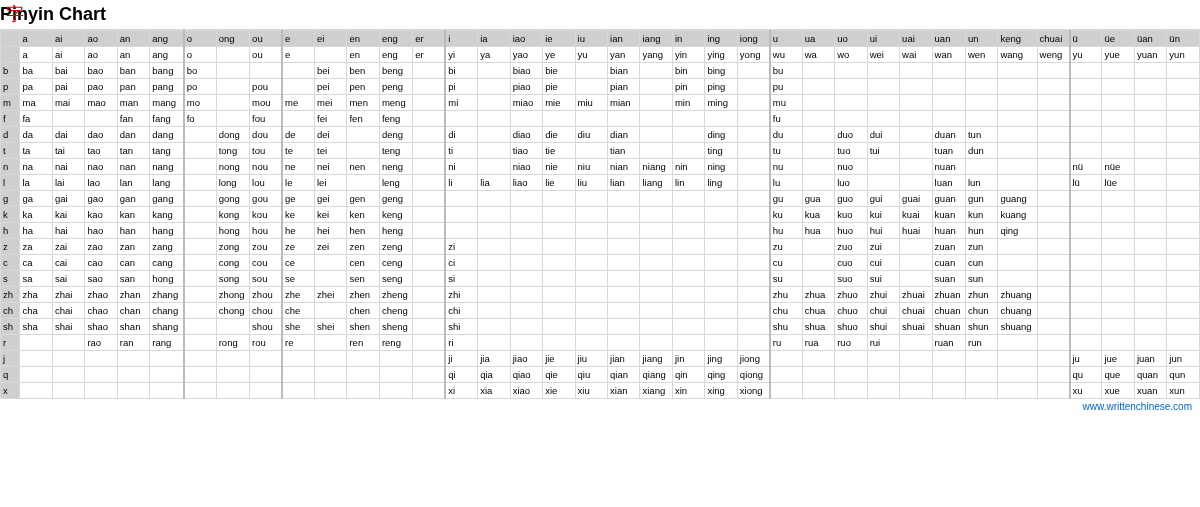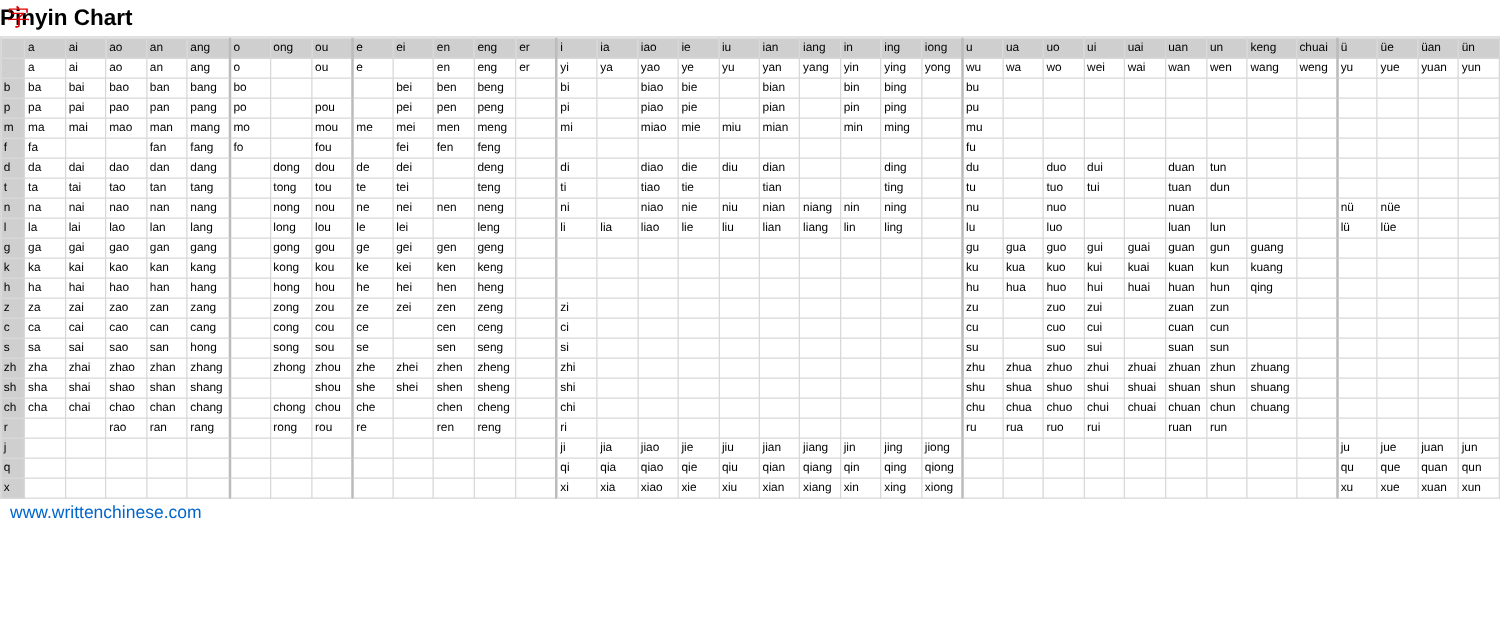--- a/index.html
+++ b/index.html
@@ -4,21 +4,21 @@
 <style>
   html,body{margin:0;padding:0;font-family:Arial,Helvetica,sans-serif;background:#fff}
   .wrap{width:1200px;overflow-x:auto}
   .title{font-size:18px;text-align:left;padding:4px 0;font-weight:700}
   .logo{position:absolute;left:6px;top:2px;color:#d00;font-size:18px;font-family:"SimSun","Songti SC",serif}
   table{border-collapse:collapse;font-size:9.5px;width:100%}
   th,td{border:1px solid #d8d8d8;padding:2px 2px;text-align:left;white-space:nowrap;height:16px;box-sizing:border-box}
   th{background:#cfcfcf;font-weight:400}
   thead th{background:#cfcfcf}
   tbody th{background:#cfcfcf;font-weight:400}
-  .src{font-size:14px;text-align:left;padding:2px 8px}
+  .src{font-size:10px;text-align:right;padding:2px 8px}
   .src a{color:#0066cc;text-decoration:none}
   .group-sep{border-left:2px solid #bbb}
   
   col.c-init{width:18px}
   col.c-cell{width:30px}
 </style>
 </head>
 <body>
 <div class="wrap">
 
@@ -727,20 +727,59 @@
           <td>zhuan</td>
           <td>zhun</td>
           <td>zhuang</td>
           <td></td>
           <td class="group-sep"></td>
           <td></td>
           <td></td>
           <td></td>
         </tr>
         <tr>
+          <th>ch</th>
+          <td>cha</td>
+          <td>chai</td>
+          <td>chao</td>
+          <td>chan</td>
+          <td>chang</td>
+          <td class="group-sep"></td>
+          <td>chong</td>
+          <td>chou</td>
+          <td class="group-sep">che</td>
+          <td></td>
+          <td>chen</td>
+          <td>cheng</td>
+          <td></td>
+          <td class="group-sep">chi</td>
+          <td></td>
+          <td></td>
+          <td></td>
+          <td></td>
+          <td></td>
+          <td></td>
+          <td></td>
+          <td></td>
+          <td></td>
+          <td class="group-sep">chu</td>
+          <td>chua</td>
+          <td>chuo</td>
+          <td>chui</td>
+          <td>chuai</td>
+          <td>chuan</td>
+          <td>chun</td>
+          <td>chuang</td>
+          <td></td>
+          <td class="group-sep"></td>
+          <td></td>
+          <td></td>
+          <td></td>
+        </tr>
+        <tr>
           <th>sh</th>
           <td>sha</td>
           <td>shai</td>
           <td>shao</td>
           <td>shan</td>
           <td>shang</td>
           <td class="group-sep"></td>
           <td></td>
           <td>shou</td>
           <td class="group-sep">she</td>
@@ -759,59 +798,20 @@
           <td></td>
           <td></td>
           <td class="group-sep">shu</td>
           <td>shua</td>
           <td>shuo</td>
           <td>shui</td>
           <td>shuai</td>
           <td>shuan</td>
           <td>shun</td>
           <td>shuang</td>
-          <td></td>
-          <td class="group-sep"></td>
-          <td></td>
-          <td></td>
-          <td></td>
-        </tr>
-        <tr>
-          <th>ch</th>
-          <td>cha</td>
-          <td>chai</td>
-          <td>chao</td>
-          <td>chan</td>
-          <td>chang</td>
-          <td class="group-sep"></td>
-          <td>chong</td>
-          <td>chou</td>
-          <td class="group-sep">che</td>
-          <td></td>
-          <td>chen</td>
-          <td>cheng</td>
-          <td></td>
-          <td class="group-sep">chi</td>
-          <td></td>
-          <td></td>
-          <td></td>
-          <td></td>
-          <td></td>
-          <td></td>
-          <td></td>
-          <td></td>
-          <td></td>
-          <td class="group-sep">chu</td>
-          <td>chua</td>
-          <td>chuo</td>
-          <td>chui</td>
-          <td>chuai</td>
-          <td>chuan</td>
-          <td>chun</td>
-          <td>chuang</td>
           <td></td>
           <td class="group-sep"></td>
           <td></td>
           <td></td>
           <td></td>
         </tr>
         <tr>
           <th>r</th>
           <td></td>
           <td></td>

